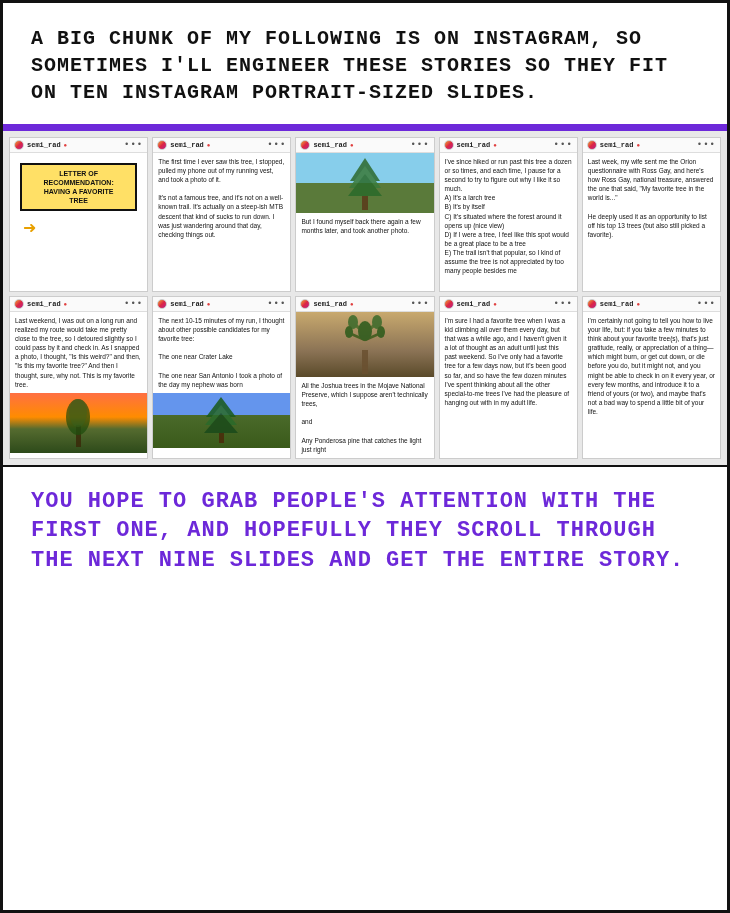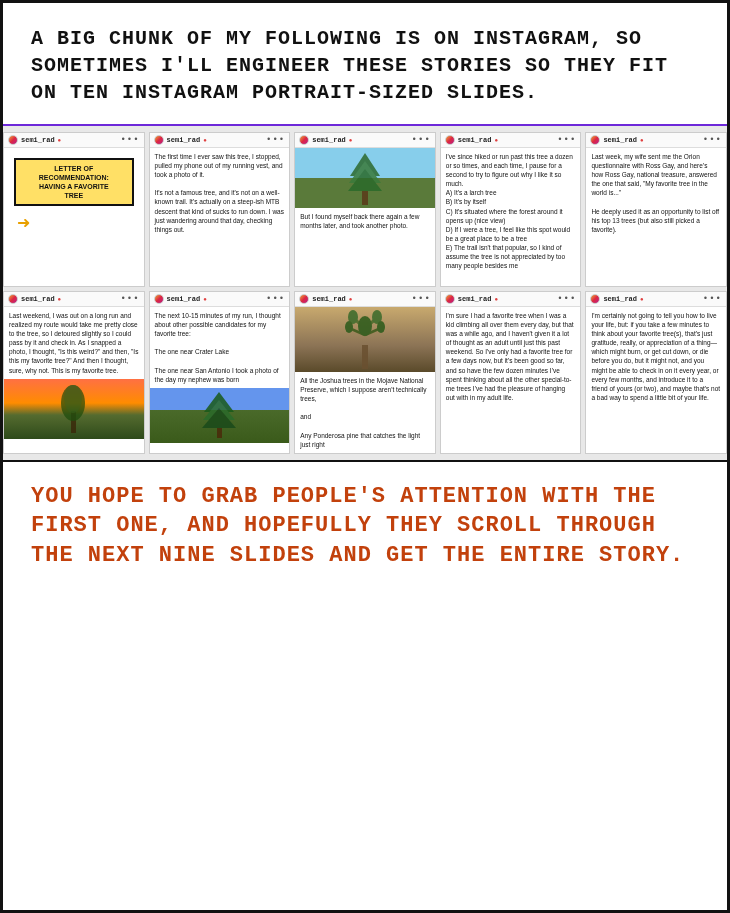--- a/index.html
+++ b/index.html
@@ -16,24 +16,24 @@
       padding: 22px 28px 18px 28px;
       font-size: 20px;
       font-weight: bold;
       text-transform: uppercase;
       line-height: 1.35;
       letter-spacing: 1px;
       color: #111;
     }
 
     .grid-section {
-      border-top: 2px solid #6d28d9;
+      border-top: 7px solid #6d28d9;
       border-bottom: 2px solid #111;
       background: #e8e8e8;
-      padding: 6px 0;
+      padding: 6px 6px;
     }
 
     .grid-row {
       display: flex;
       gap: 4px;
       margin-bottom: 4px;
     }
     .grid-row:last-child { margin-bottom: 0; }
 
     .slide {
@@ -135,21 +135,21 @@
     
     .tree-svg { opacity: 0.85; }
 
     .bottom-text {
       padding: 20px 28px 22px 28px;
       font-size: 22px;
       font-weight: bold;
       text-transform: uppercase;
       line-height: 1.35;
       letter-spacing: 1px;
-      color: #c2410c;
+      color: #6d28d9;
     }
   </style>
 </head>
 <body>
 
 <div class="top-text">A big chunk of my following is on Instagram, so sometimes I'll engineer these stories so they fit on ten Instagram portrait-sized slides.</div>
 
 <div class="grid-section">
 
   <div class="grid-row">

